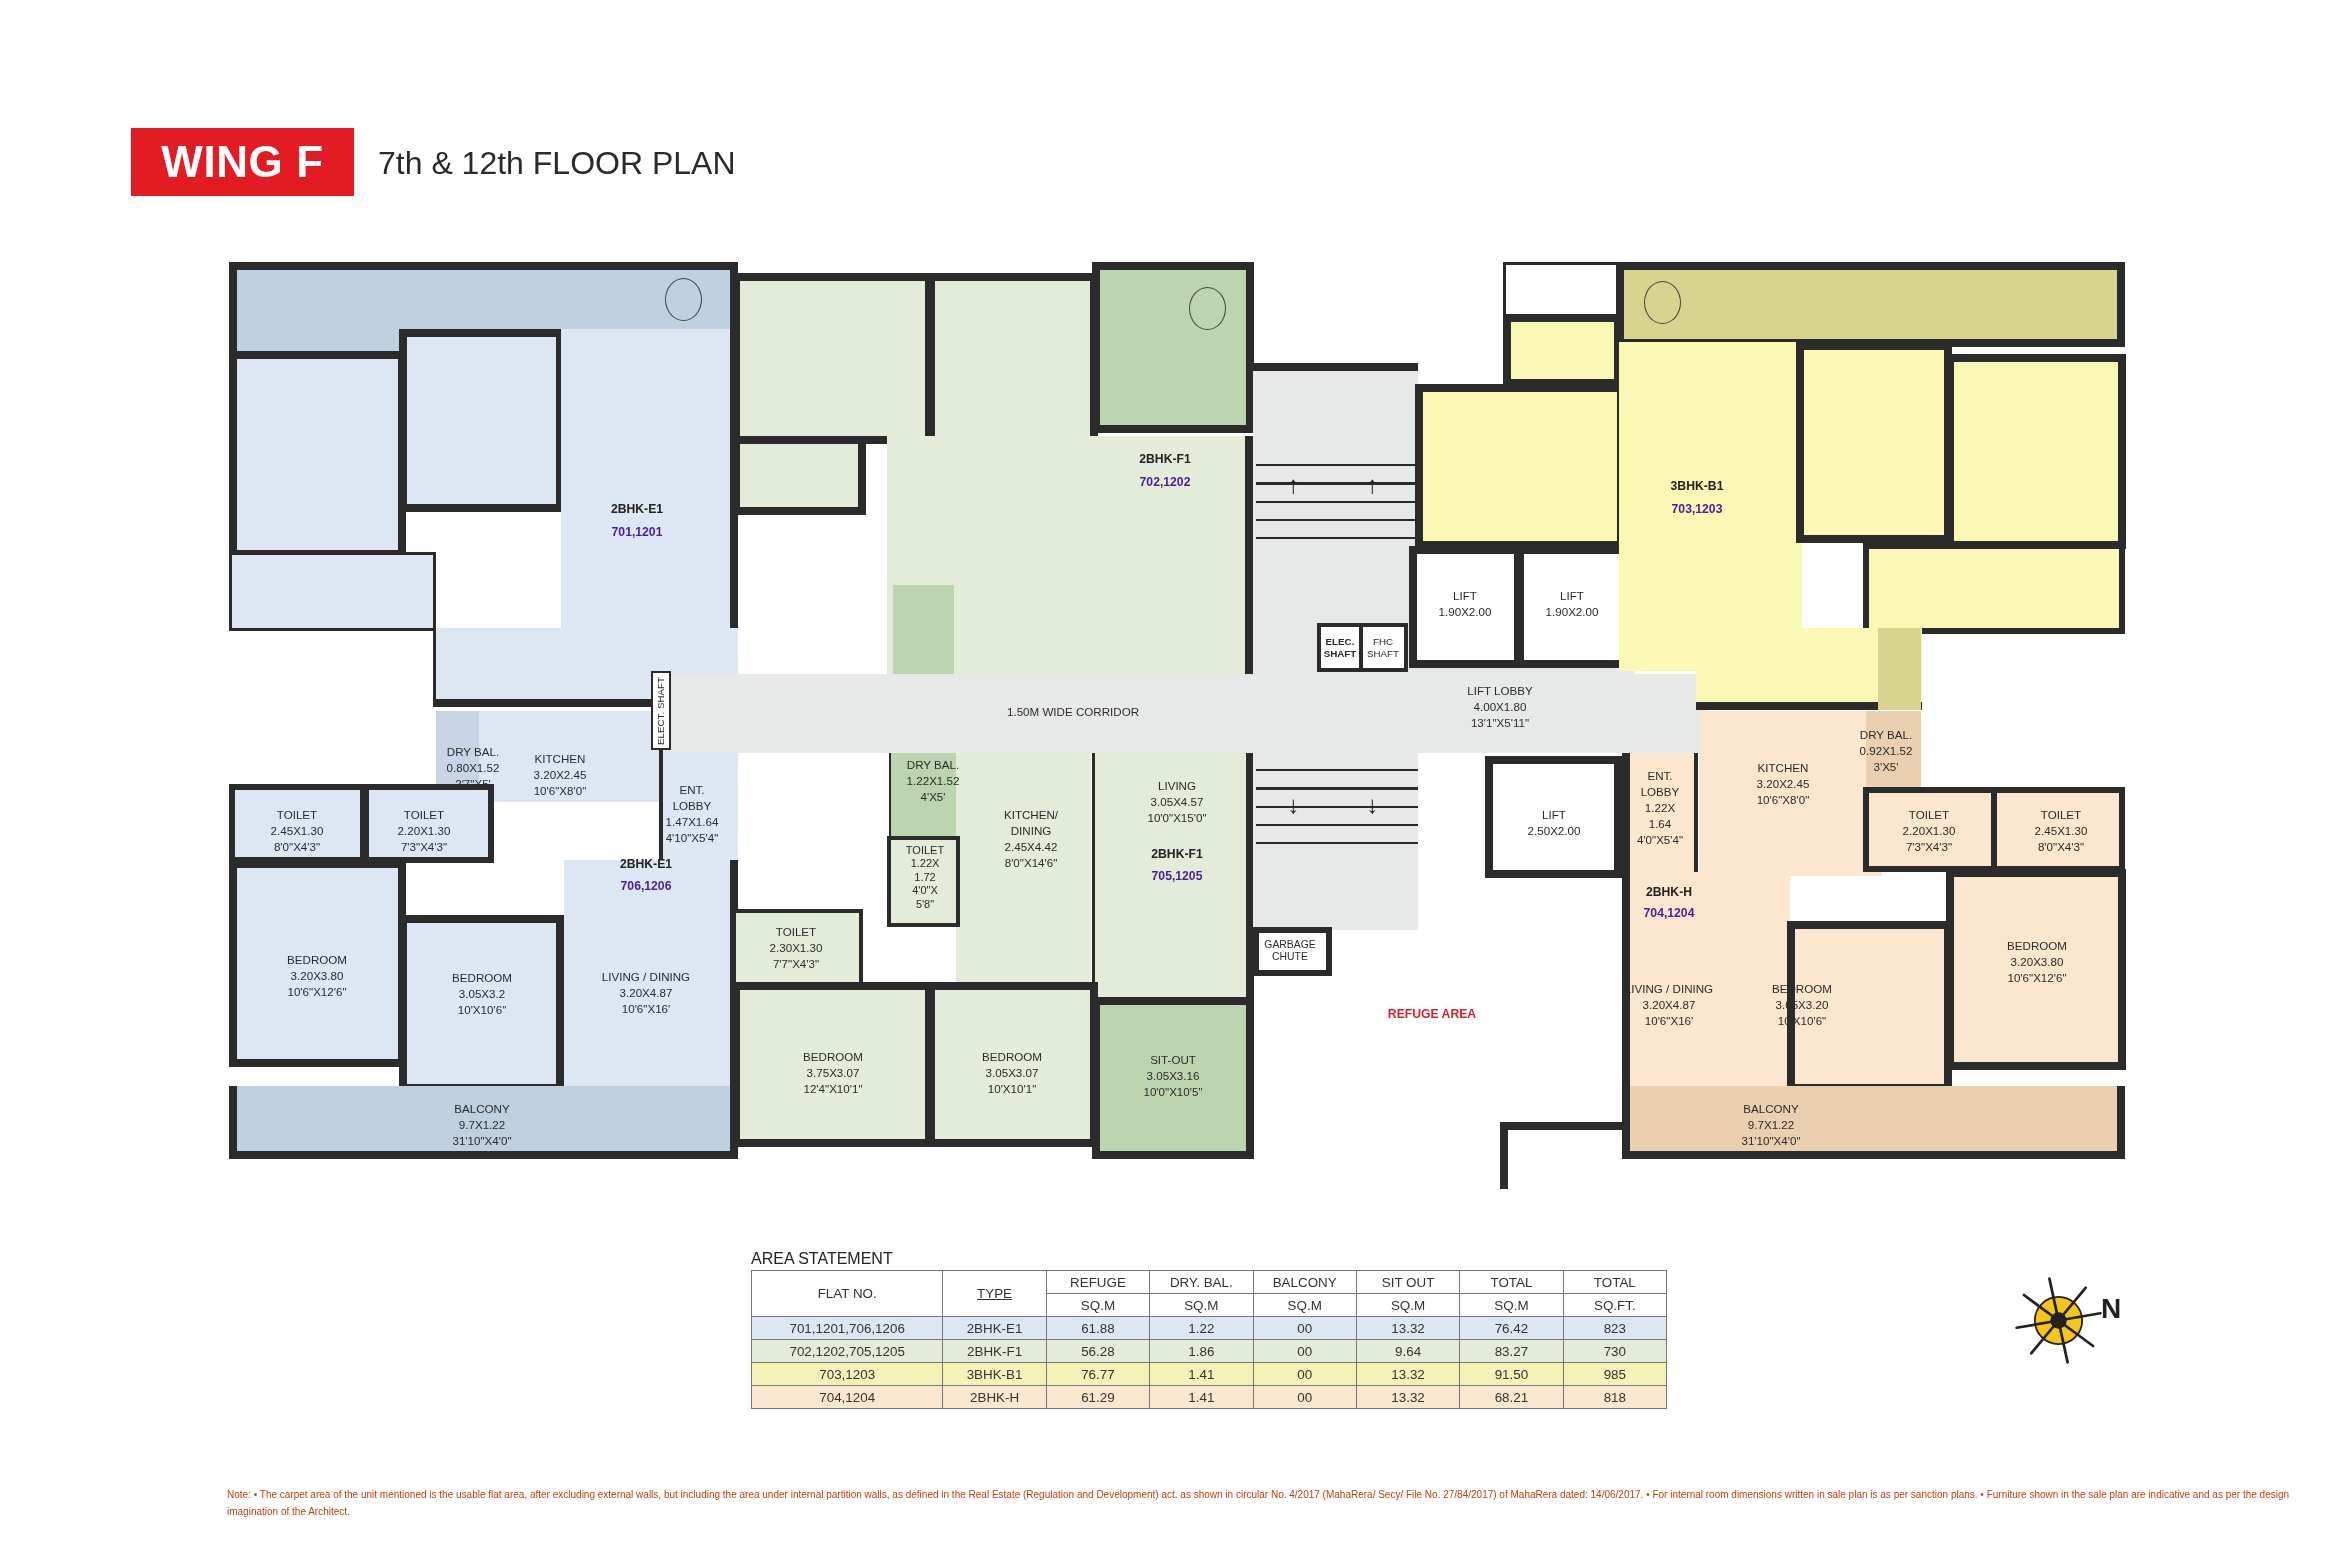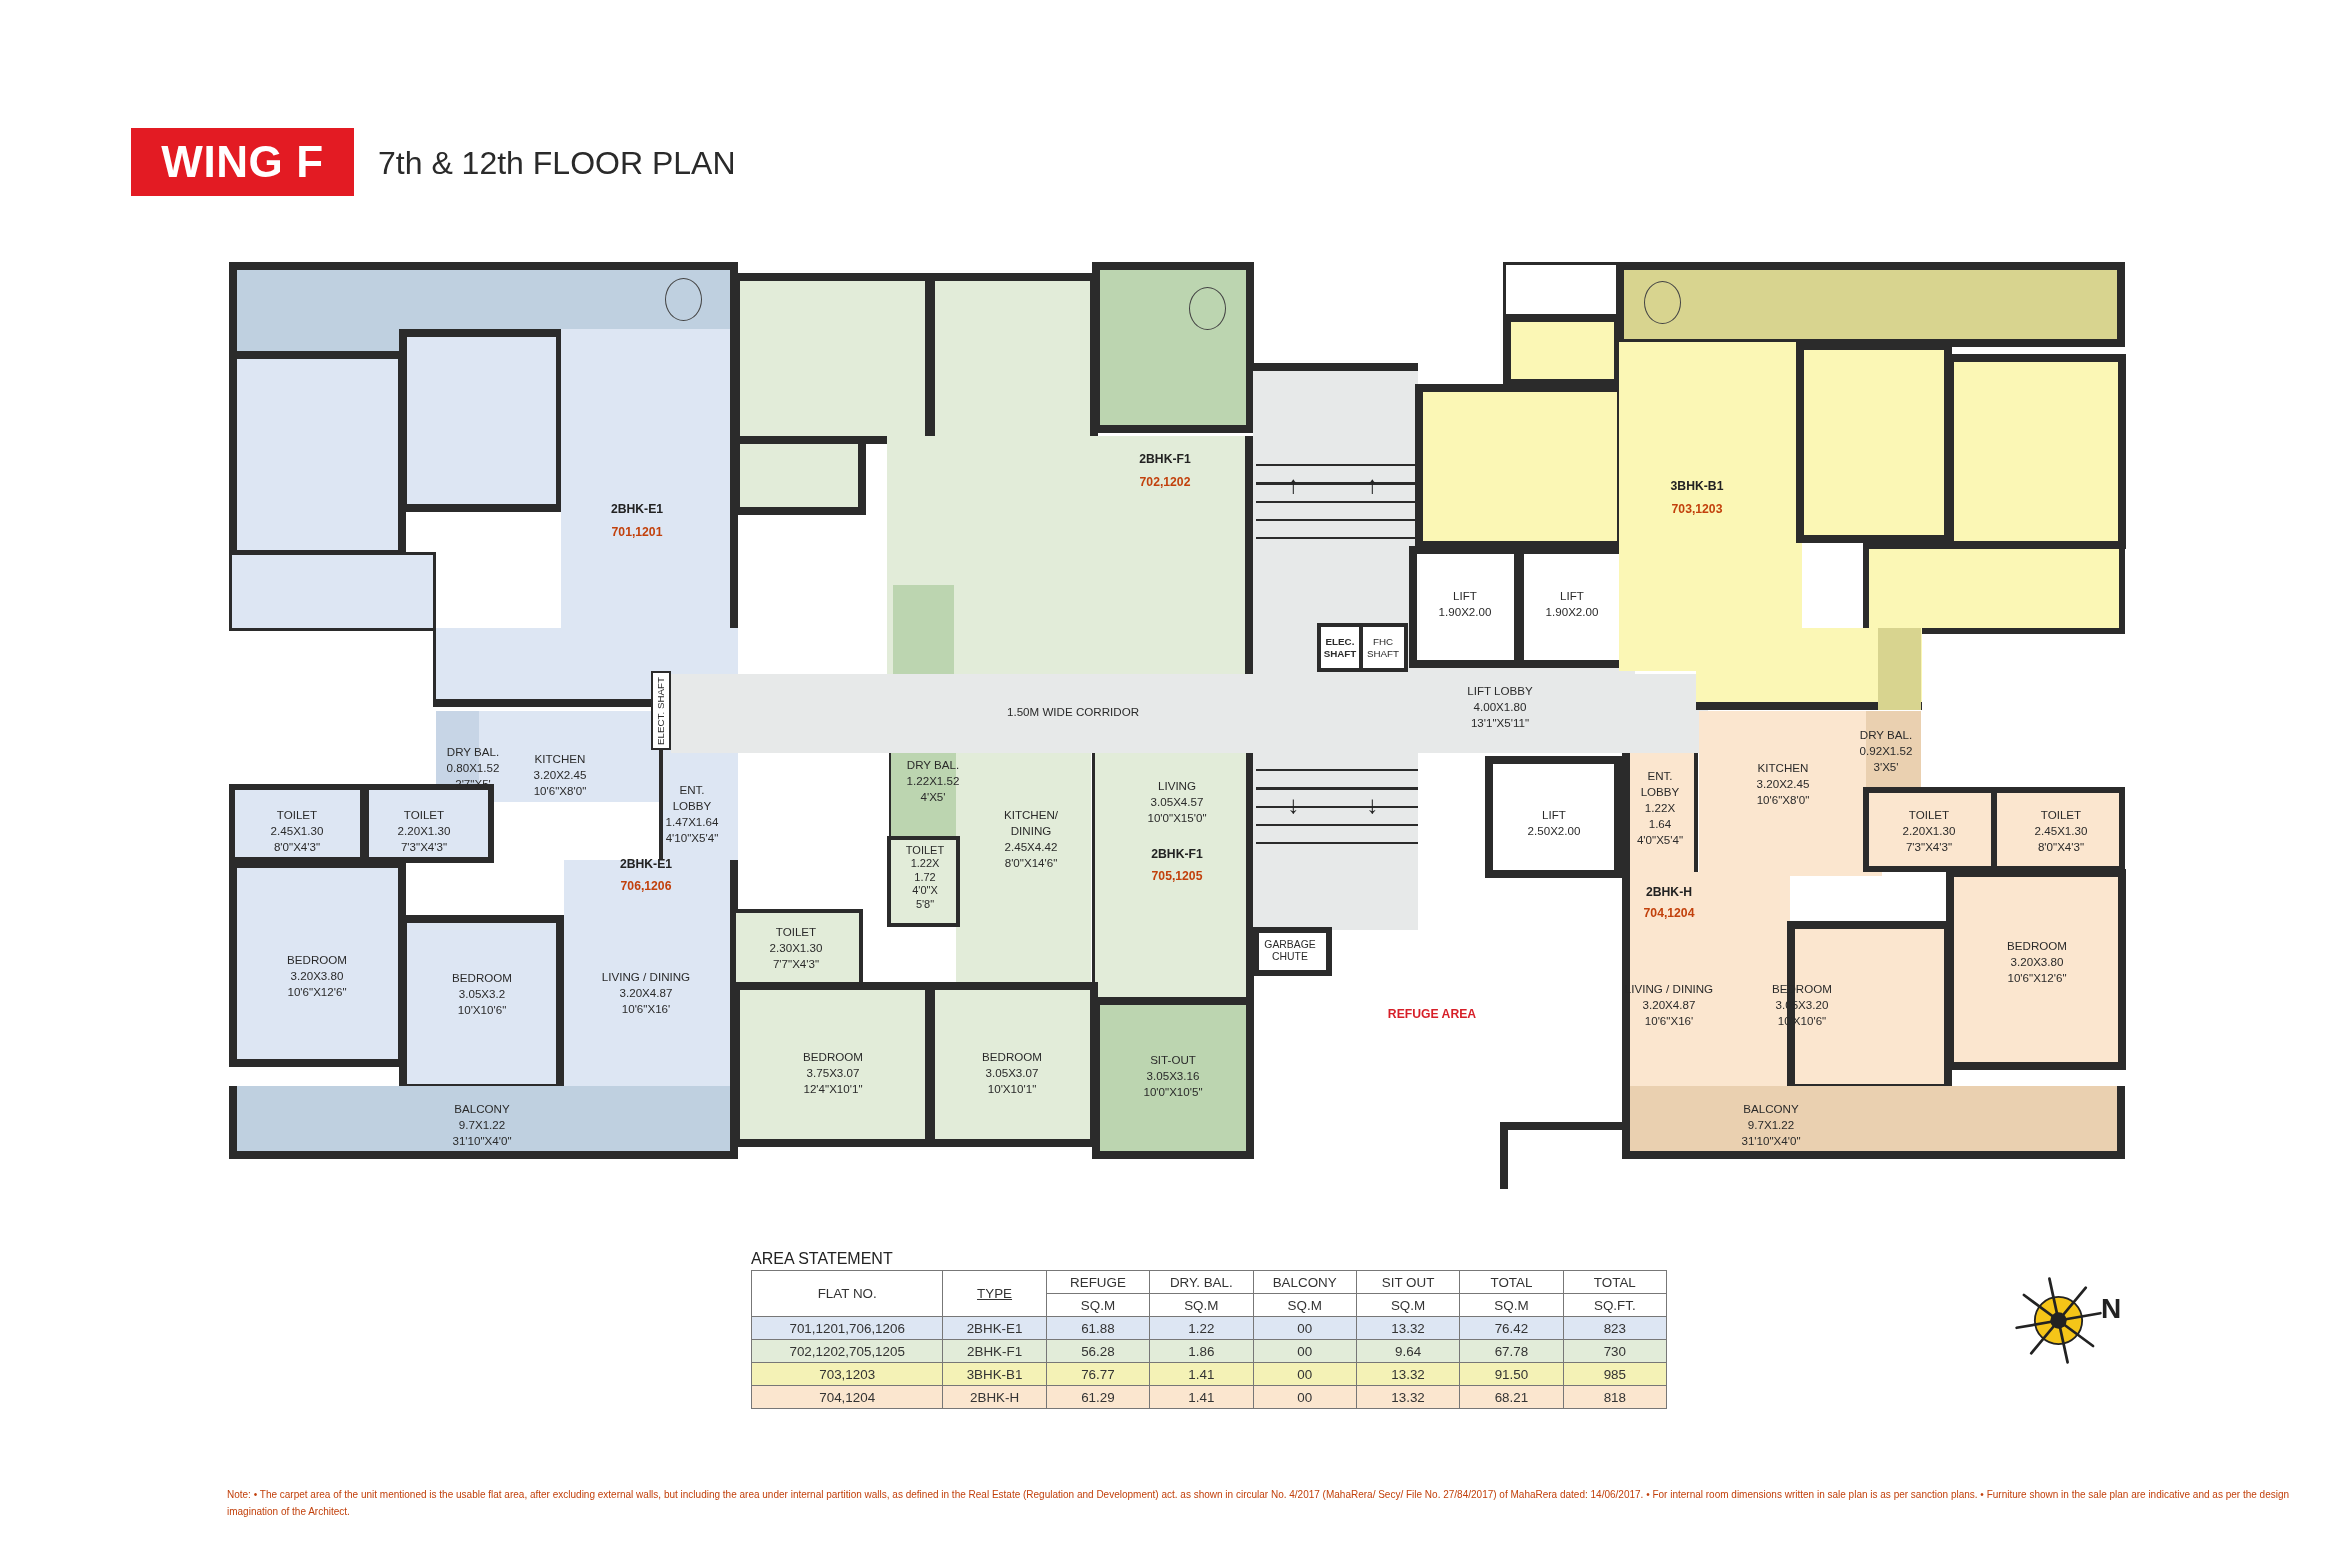--- a/index.html
+++ b/index.html
@@ -5,21 +5,21 @@
   html, body { margin:0; padding:0; background:#ffffff; }
   body { width:2342px; height:1561px; position:relative; overflow:hidden; font-family:"Liberation Sans", "DejaVu Sans", sans-serif; color:#222; }
   .abs { position:absolute; box-sizing:border-box; }
   .title-badge { left:131px; top:128px; width:223px; height:68px; background:#e31b23; color:#fff; font-weight:bold; font-size:44px; display:flex; align-items:center; justify-content:center; letter-spacing:0.6px; }
   .title-text { left:378px; top:129px; font-size:32px; color:#2a2a2a; line-height:68px; }
   .room { position:absolute; box-sizing:border-box; }
   .wall { border:8.5px solid #2b2b2b; }
   .wall-thin { border:3.7px solid #2b2b2b; }
   .lbl { position:absolute; transform:translate(-50%,-50%); text-align:center; font-size:11.6px; line-height:16px; color:#2a2a2a; white-space:pre-line; }
   .unit-type { position:absolute; transform:translate(-50%,-50%); font-weight:bold; font-size:12.2px; color:#222; text-align:center; }
-  .unit-no { position:absolute; transform:translate(-50%,-50%); font-weight:bold; font-size:12.2px; color:#c2410c; text-align:center; }
+  .unit-no { position:absolute; transform:translate(-50%,-50%); font-weight:bold; font-size:12.2px; color:#4c1d95; text-align:center; }
   .blue { background:#dde6f3; } .blue-d { background:#bfd0e0; }
   .green { background:#e2ecd9; } .green-d { background:#bcd5b0; }
   .yellow { background:#fbf7b5; } .yellow-d { background:#d8d48f; }
   .peach { background:#fbe6cf; } .peach-d { background:#ead0b0; }
   .grey { background:#e7e9e9; } .grey-d { background:#c2c5c5; }
   .white { background:#ffffff; }
 
   .stairs { background:repeating-linear-gradient(to bottom, #e7e9e9 0, #e7e9e9 16px, #2b2b2b 16px, #2b2b2b 18.3px); }
   .arrow { position:absolute; font-size:24.4px; color:#222; transform:translate(-50%,-50%); }
 
@@ -282,21 +282,21 @@
       <td>76.42</td>
       <td>823</td>
     </tr>
     <tr class="r-green">
       <td>702,1202,705,1205</td>
       <td>2BHK-F1</td>
       <td>56.28</td>
       <td>1.86</td>
       <td>00</td>
       <td>9.64</td>
-      <td>67.78</td>
+      <td>83.27</td>
       <td>730</td>
     </tr>
     <tr class="r-yellow">
       <td>703,1203</td>
       <td>3BHK-B1</td>
       <td>76.77</td>
       <td>1.41</td>
       <td>00</td>
       <td>13.32</td>
       <td>91.50</td>

